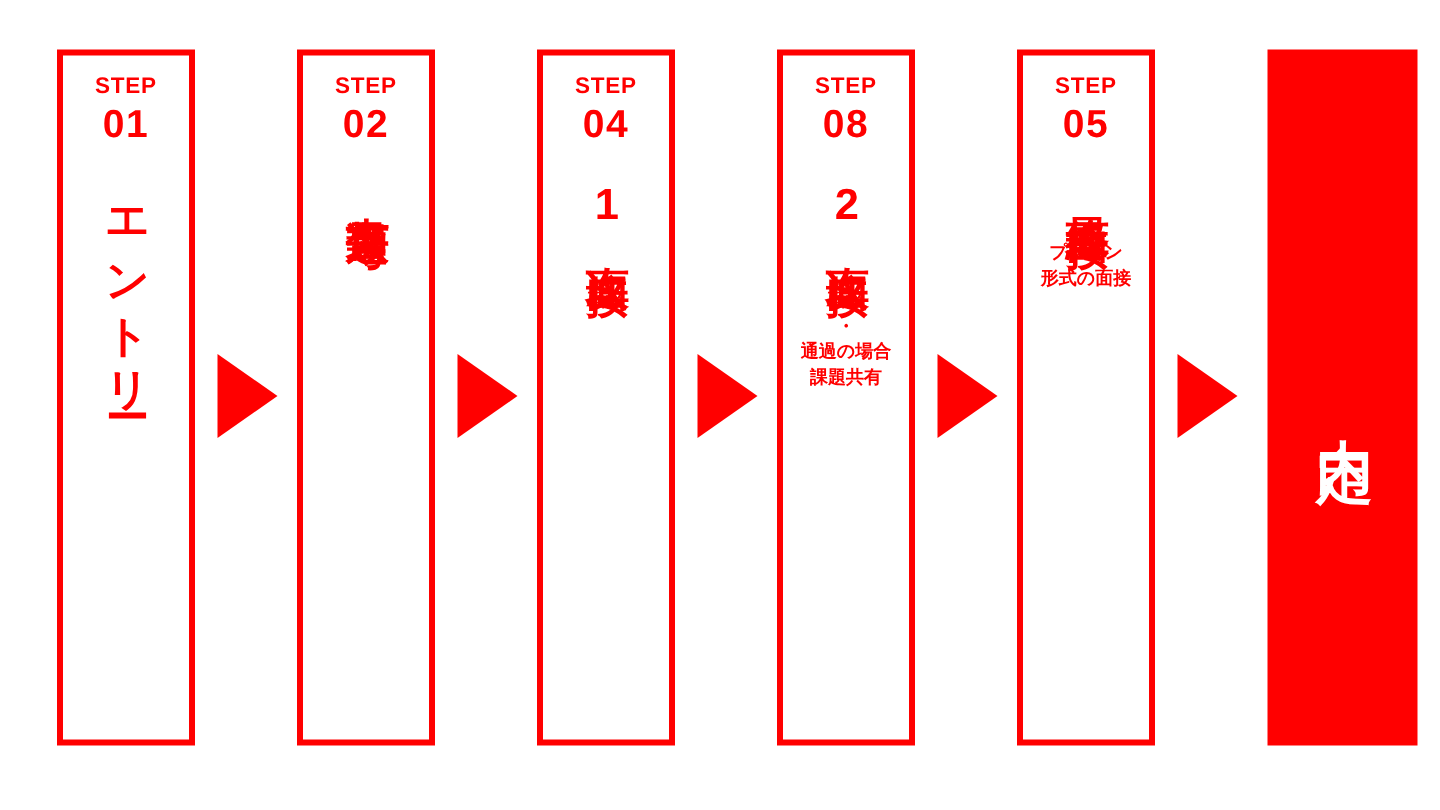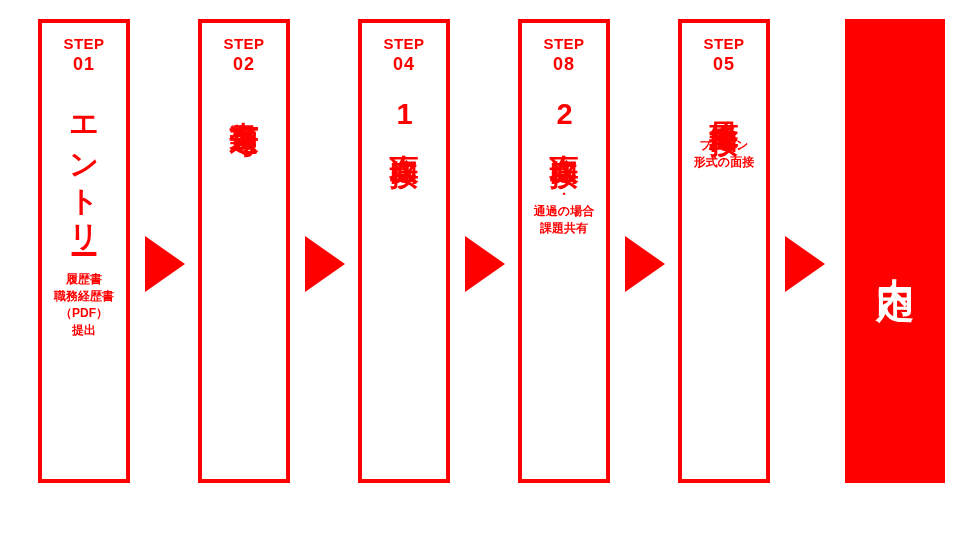--- a/index.html
+++ b/index.html
@@ -16,21 +16,21 @@
 
   #flow {
     position: relative;
     width: 960px;
     height: 540px;
   }
 
   
   .step-box {
     position: absolute;
-    top: 19px;
+    top: 33px;
     width: 92px;
     height: 464px;
     box-sizing: border-box;
     border: 4px solid #ff0000;
     background: #ffffff;
     display: flex;
     flex-direction: column;
     align-items: center;
   }
 
@@ -44,21 +44,21 @@
   .step-kicker {
     margin-top: 13px;
     font-size: 15px;
     font-weight: bold;
     color: #ff0000;
     letter-spacing: 0.5px;
     line-height: 1.1;
   }
   .step-number {
     margin-top: 1px;
-    font-size: 18px;
+    font-size: 26px;
     font-weight: bold;
     color: #ff0000;
     line-height: 1.15;
     letter-spacing: 1px;
   }
 
   
   .step-title {
     margin-top: 24px;
     writing-mode: vertical-rl;
@@ -107,24 +107,20 @@
 </style>
 </head>
 <body>
 
 <div id="flow">
 
   <div class="step-box" style="left:38px;">
     <div class="step-kicker">STEP</div>
     <div class="step-number">01</div>
     <div class="step-title">エントリー</div>
-    <div class="step-note">履歴書
-職務経歴書
-（PDF）
-提出</div>
   </div>
 
   <div class="arrow" style="left:145px;"></div>
 
   <div class="step-box" style="left:198px;">
     <div class="step-kicker">STEP</div>
     <div class="step-number">02</div>
     <div class="step-title">書類選考</div>
     <div class="step-note"></div>
   </div>

